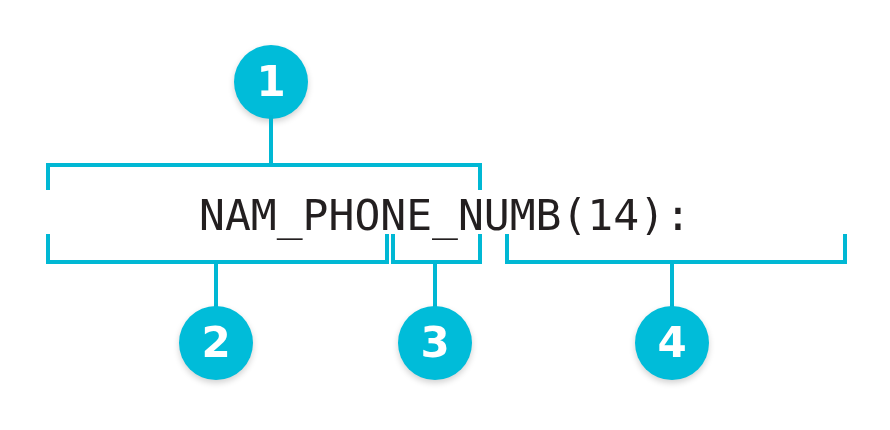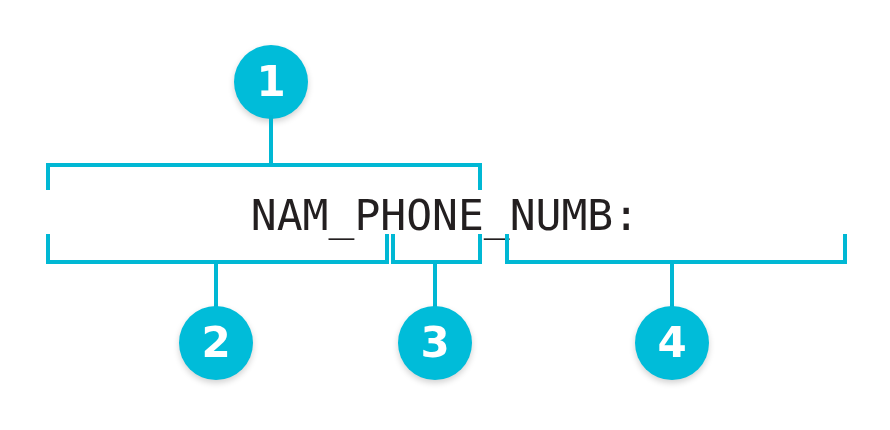--- a/index.html
+++ b/index.html
@@ -76,21 +76,21 @@
 
   <div class="badge" style="left:234px; top:45px;">1</div>
 
   <div class="vline" style="left:269px; top:115px; height:52px;"></div>
 
   <div class="hline" style="left:46px; top:163px; width:436px;"></div>
   <div class="vline" style="left:46px; top:163px; height:27px;"></div>
   <div class="vline" style="left:478px; top:163px; height:27px;"></div>
 
   <div class="code-line">
-    <span>NAM_PHONE_NUMB</span><span>:</span>
+    <span>NAM_PHONE_NUMB</span><span>(14)</span><span>:</span>
   </div>
 
   <div class="hline" style="left:46px; top:260px; width:343px;"></div>
   <div class="vline" style="left:46px; top:234px; height:30px;"></div>
   <div class="vline" style="left:385px; top:234px; height:30px;"></div>
 
   <div class="vline" style="left:214px; top:260px; height:52px;"></div>
   <div class="badge" style="left:179px; top:306px;">2</div>
 
   <div class="hline" style="left:391px; top:260px; width:91px;"></div>

